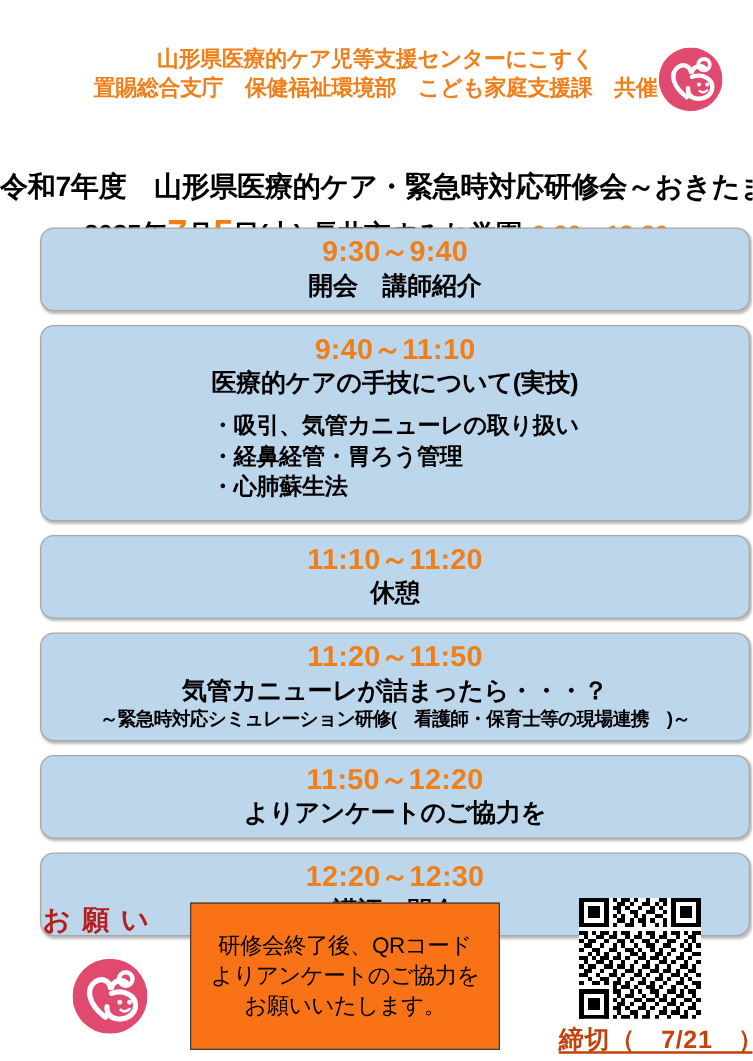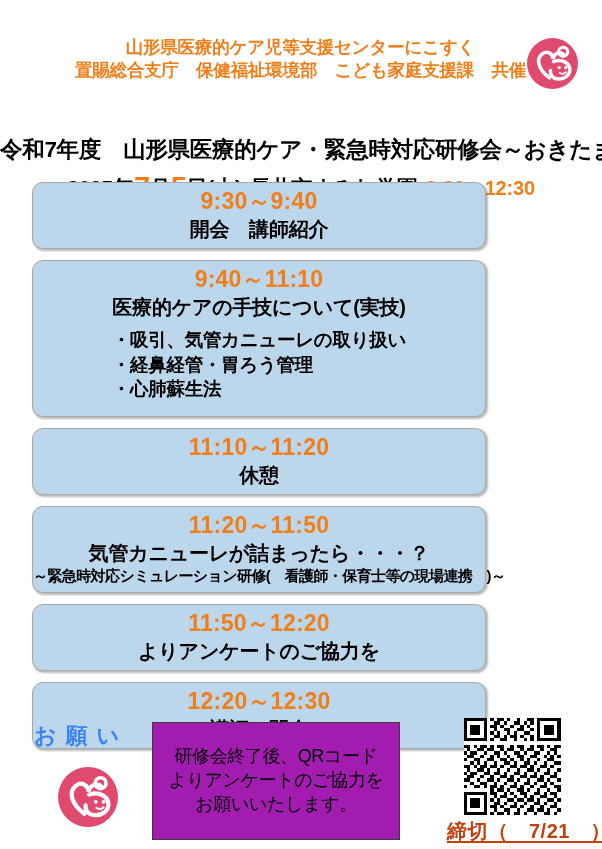--- a/index.html
+++ b/index.html
@@ -90,21 +90,21 @@
   
   .schedule {
     position: absolute;
     left: 32px;
     top: 182px;
     width: 538px;
   }
   .block {
     position: relative;
     box-sizing: border-box;
-    width: 454px;
+    width: 568px;
     background: #bcd6ec;
     border: 1px solid #a8a8a8;
     border-radius: 11px;
     box-shadow: 1.5px 1.5px 2px rgba(120,120,120,0.5);
     margin-bottom: 11px;
     padding: 4px 0 6px 0;
     text-align: center;
   }
   .block-time {
     color: #f07f1a;
@@ -143,40 +143,40 @@
     white-space: nowrap;
   }
 
   
   .footer { position: absolute; left: 0; top: 705px; width: 602px; height: 144px; }
 
   .onegai {
     position: absolute;
     left: 34px;
     top: 16px;
-    color: #3b82f6;
+    color: #b91c1c;
     font-size: 22px;
     font-weight: bold;
     letter-spacing: 9px;
   }
   .logo-bottom {
     position: absolute;
     left: 58px;
     top: 62px;
     width: 60px;
     height: 60px;
   }
   .notice-box {
     position: absolute;
     left: 152px;
     top: 17px;
     width: 248px;
     height: 118px;
     box-sizing: border-box;
-    background: #a21caf;
+    background: #f97316;
     border: 1.3px solid #3b3b3b;
     display: flex;
     align-items: center;
     justify-content: center;
   }
   .notice-text {
     font-size: 18px;
     line-height: 1.32;
     text-align: center;
     letter-spacing: -0.4px;

